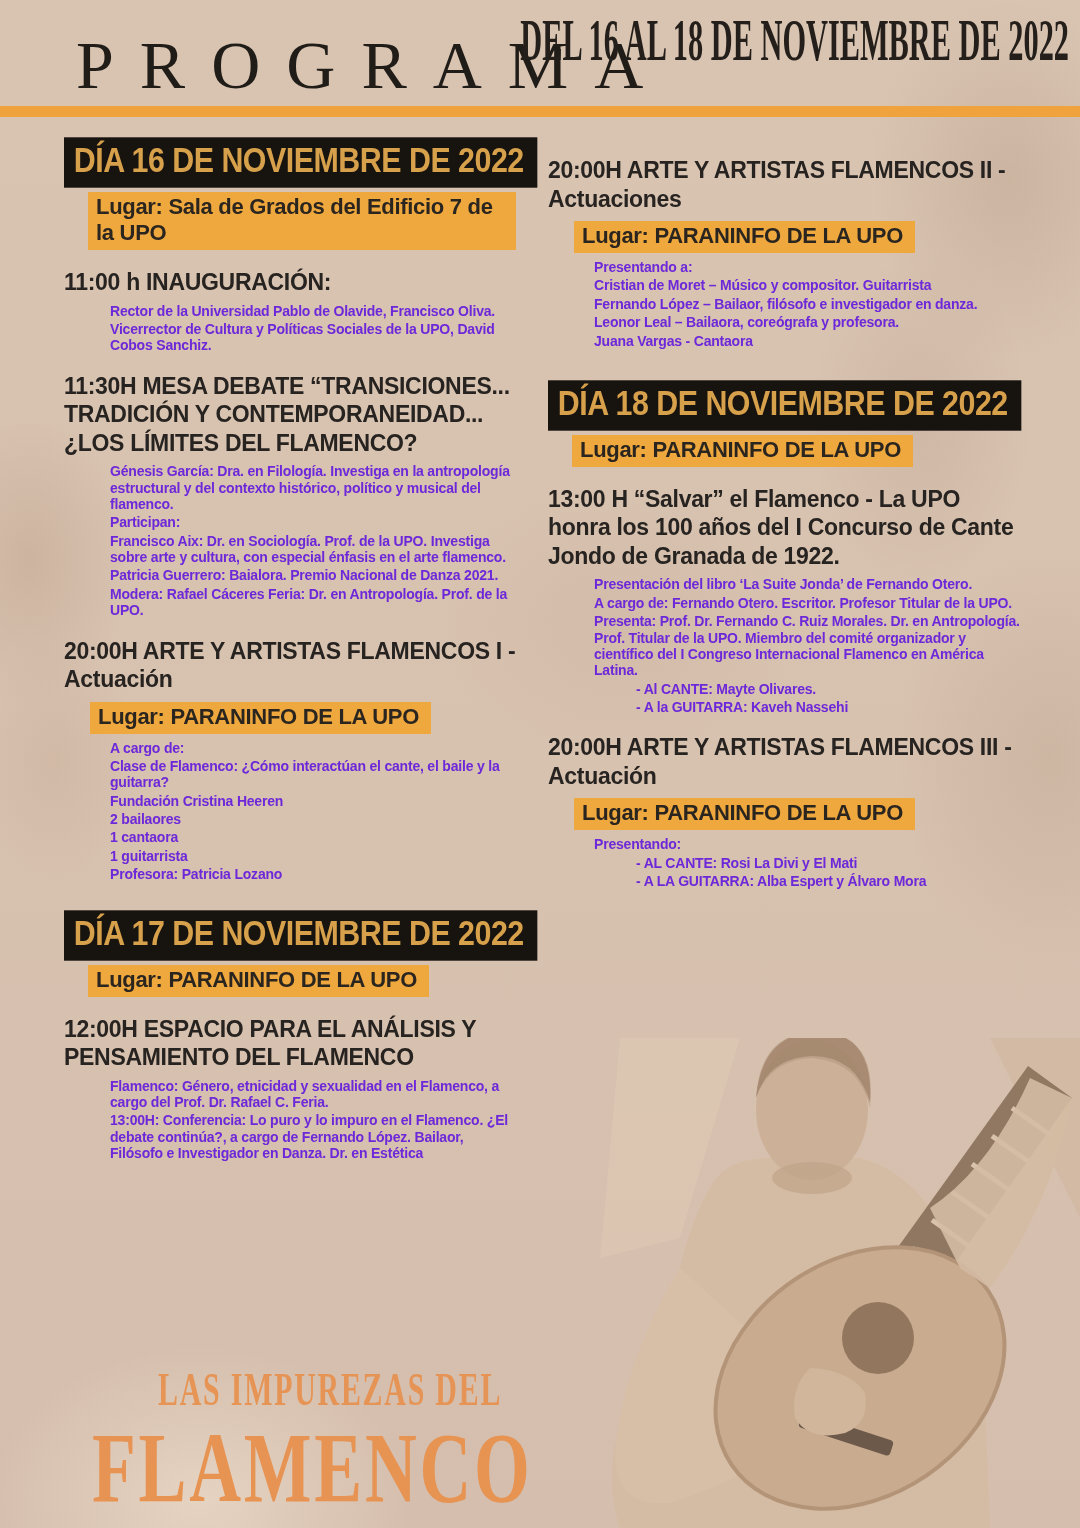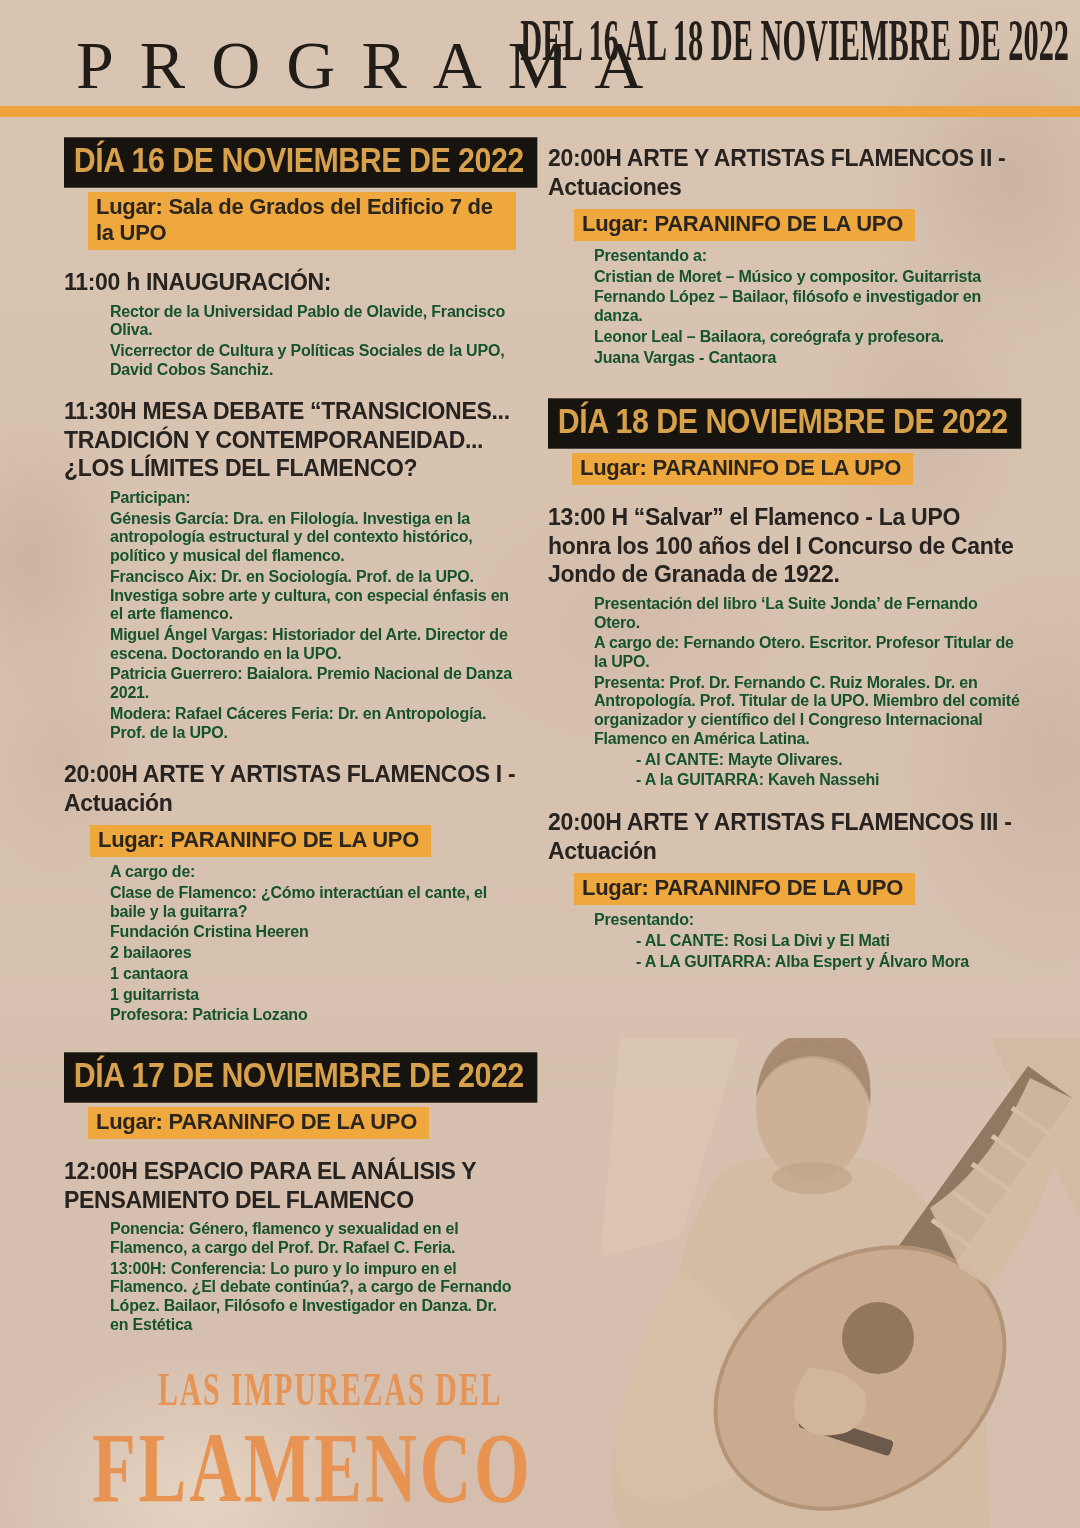--- a/index.html
+++ b/index.html
@@ -71,21 +71,21 @@
   }
   .event{margin-top:18px;}
   .event-heading{
     font-size:23px;font-weight:700;color:#272320;
     letter-spacing:-.3px;line-height:1.24;margin:0;
   }
   .event .venue-strip{margin-left:26px;margin-top:8px;}
   .details{margin-top:6px;}
   .details p{
     margin:0 0 2px 46px;
-    font-size:16px;font-weight:700;color:#14532d;
+    font-size:14px;font-weight:700;color:#6d28d9;
     letter-spacing:-.2px;line-height:1.17;
   }
   .details p.sub{margin-left:88px;}
   .section{margin-top:26px;}
 
   
   .logo{
     position:absolute;left:92px;top:1378px;width:360px;
     color:#e8914e;font-family:"Liberation Serif", serif;
     pointer-events:none;
@@ -168,24 +168,23 @@
         <p class="event-heading">11:00 h INAUGURACIÓN:</p>
         <div class="details">
           <p>Rector de la Universidad Pablo de Olavide, Francisco Oliva.</p>
           <p>Vicerrector de Cultura y Políticas Sociales de la UPO, David Cobos Sanchiz.</p>
         </div>
       </div>
 
       <div class="event">
         <p class="event-heading">11:30H MESA DEBATE “TRANSICIONES... TRADICIÓN Y CONTEMPORANEIDAD... ¿LOS LÍMITES DEL FLAMENCO?</p>
         <div class="details">
+          <p>Génesis García: Dra. en Filología. Investiga en la antropología estructural y del contexto histórico, político y musical del flamenco.</p>
           <p>Participan:</p>
-          <p>Génesis García: Dra. en Filología. Investiga en la antropología estructural y del contexto histórico, político y musical del flamenco.</p>
           <p>Francisco Aix: Dr. en Sociología. Prof. de la UPO. Investiga sobre arte y cultura, con especial énfasis en el arte flamenco.</p>
-          <p>Miguel Ángel Vargas: Historiador del Arte. Director de escena. Doctorando en la UPO.</p>
           <p>Patricia Guerrero: Baialora. Premio Nacional de Danza 2021.</p>
           <p>Modera: Rafael Cáceres Feria: Dr. en Antropología. Prof. de la UPO.</p>
         </div>
       </div>
 
       <div class="event">
         <p class="event-heading">20:00H ARTE Y ARTISTAS FLAMENCOS I - Actuación</p>
         <span class="venue-strip">Lugar: PARANINFO DE LA UPO</span>
         <div class="details">
           <p>A cargo de:</p>
@@ -199,30 +198,30 @@
       </div>
     </div>
 
     <div class="section" style="margin-top:30px;">
       <span class="day-badge">DÍA 17 DE NOVIEMBRE DE 2022</span><br>
       <span class="venue-strip">Lugar: PARANINFO DE LA UPO</span>
 
       <div class="event">
         <p class="event-heading">12:00H ESPACIO PARA EL ANÁLISIS Y PENSAMIENTO DEL FLAMENCO</p>
         <div class="details">
-          <p>Ponencia:  Género, flamenco y sexualidad en el Flamenco, a cargo del Prof. Dr.  Rafael C. Feria.</p>
+          <p>Flamenco:  Género, etnicidad y sexualidad en el Flamenco, a cargo del Prof. Dr.  Rafael C. Feria.</p>
           <p>13:00H: Conferencia: Lo puro y lo impuro en el Flamenco. ¿El debate continúa?, a cargo de Fernando López. Bailaor, Filósofo e Investigador en Danza. Dr. en Estética</p>
         </div>
       </div>
     </div>
   </div>
 
   <div class="col col-right">
 
-    <div class="event" style="margin-top:4px;">
+    <div class="event" style="margin-top:16px;">
       <p class="event-heading">20:00H ARTE Y ARTISTAS FLAMENCOS II - Actuaciones</p>
       <span class="venue-strip">Lugar: PARANINFO DE LA UPO</span>
       <div class="details">
         <p>Presentando a:</p>
         <p>Cristian de Moret – Músico y compositor. Guitarrista</p>
         <p>Fernando López – Bailaor, filósofo e investigador en danza.</p>
         <p>Leonor Leal – Bailaora, coreógrafa y profesora.</p>
         <p>Juana Vargas - Cantaora</p>
       </div>
     </div>

